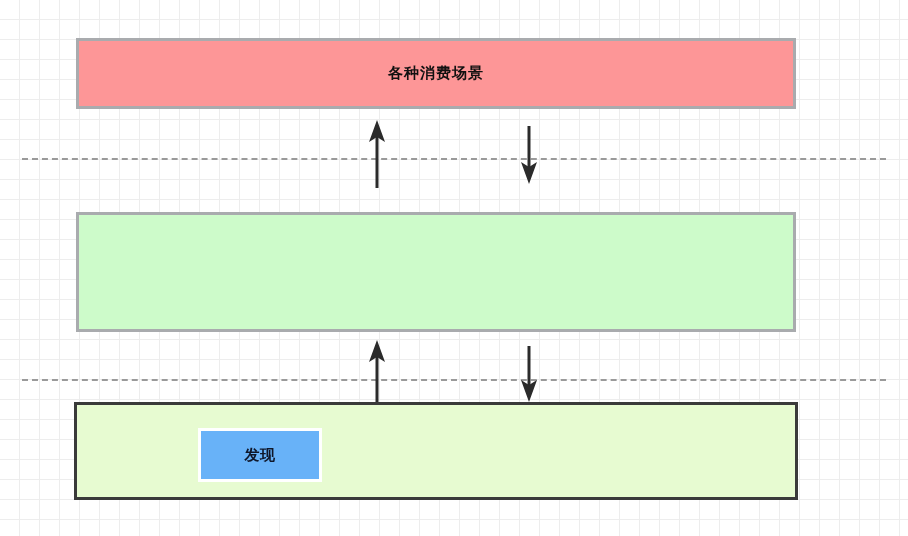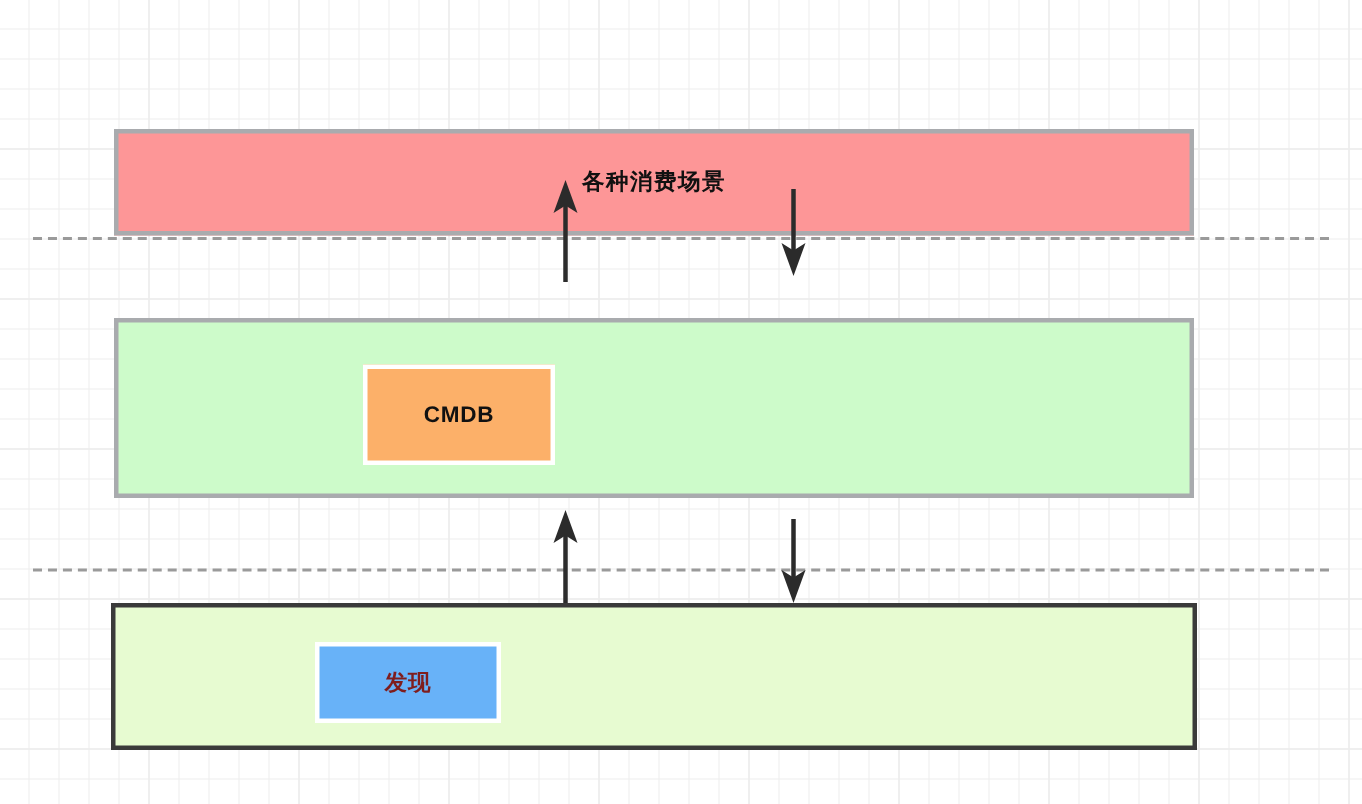--- a/index.html
+++ b/index.html
@@ -41,21 +41,20 @@
   }
 
   #band-consume {
     left: 76px;
     top: 38px;
     width: 720px;
     height: 71px;
     background: #fd9697;
     border: 3px solid #a9abae;
     justify-content: center;
-    margin-top: 48px;
   }
 
   #band-platform {
     left: 76px;
     top: 212px;
     width: 720px;
     height: 120px;
     background: #cdfbca;
     border: 3px solid #a9abae;
   }
@@ -92,22 +91,21 @@
     border: 3px solid #ffffff;
   }
 
   .node-orange {
     background: #fcb069;
     color: #111111;
   }
 
   .node-blue {
     background: #68b2f8;
-    color: #7f1d1d;
-    margin-left: 12px;
+    color: #0f172a;
   }
 
   #node-cmdb   { left: 242px; top: 243px; width: 128px; height: 67px; }
   #node-engine { left: 500px; top: 243px; width: 124px; height: 67px; }
 
   #node-discover { left: 198px; top: 428px; width: 124px; height: 54px; }
   #node-gather   { left: 382px; top: 428px; width: 124px; height: 54px; }
   #node-other    { left: 578px; top: 428px; width: 126px; height: 54px; }
 
   
@@ -145,21 +143,20 @@
 
   <svg class="arrow" style="left:514px; top:124px;" width="30" height="64">
     <line x1="15" y1="2" x2="15" y2="46" stroke="#2b2b2b" stroke-width="3"></line>
     <polygon points="15,60 23,38 15,43 7,38" fill="#2b2b2b"></polygon>
   </svg>
 
   <div class="band" id="band-platform">
     <div class="band-title"></div>
   </div>
 
-  <div class="node node-orange" id="node-cmdb">CMDB</div>
 
 
   <div class="divider" id="divider-bottom"></div>
 
   <svg class="arrow" style="left:362px; top:338px;" width="30" height="68">
     <line x1="15" y1="66" x2="15" y2="16" stroke="#2b2b2b" stroke-width="3"></line>
     <polygon points="15,2 23,24 15,19 7,24" fill="#2b2b2b"></polygon>
   </svg>
 
   <svg class="arrow" style="left:514px; top:344px;" width="30" height="62">

